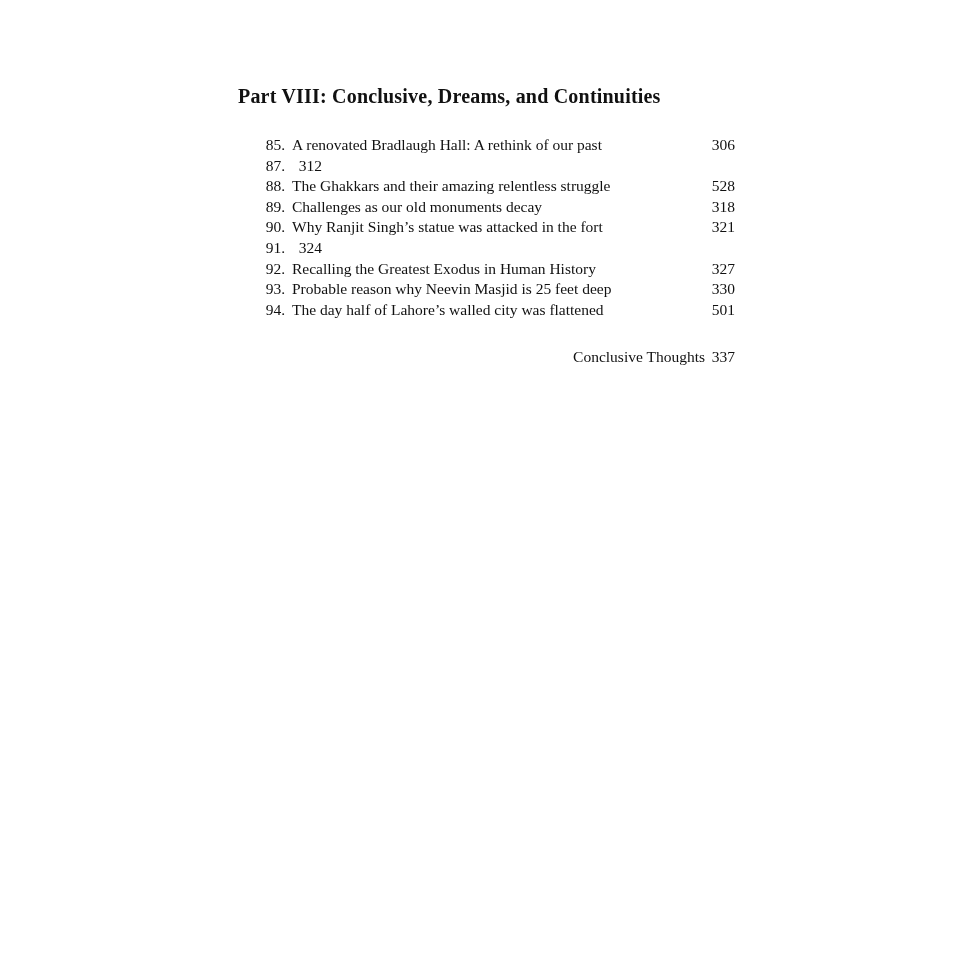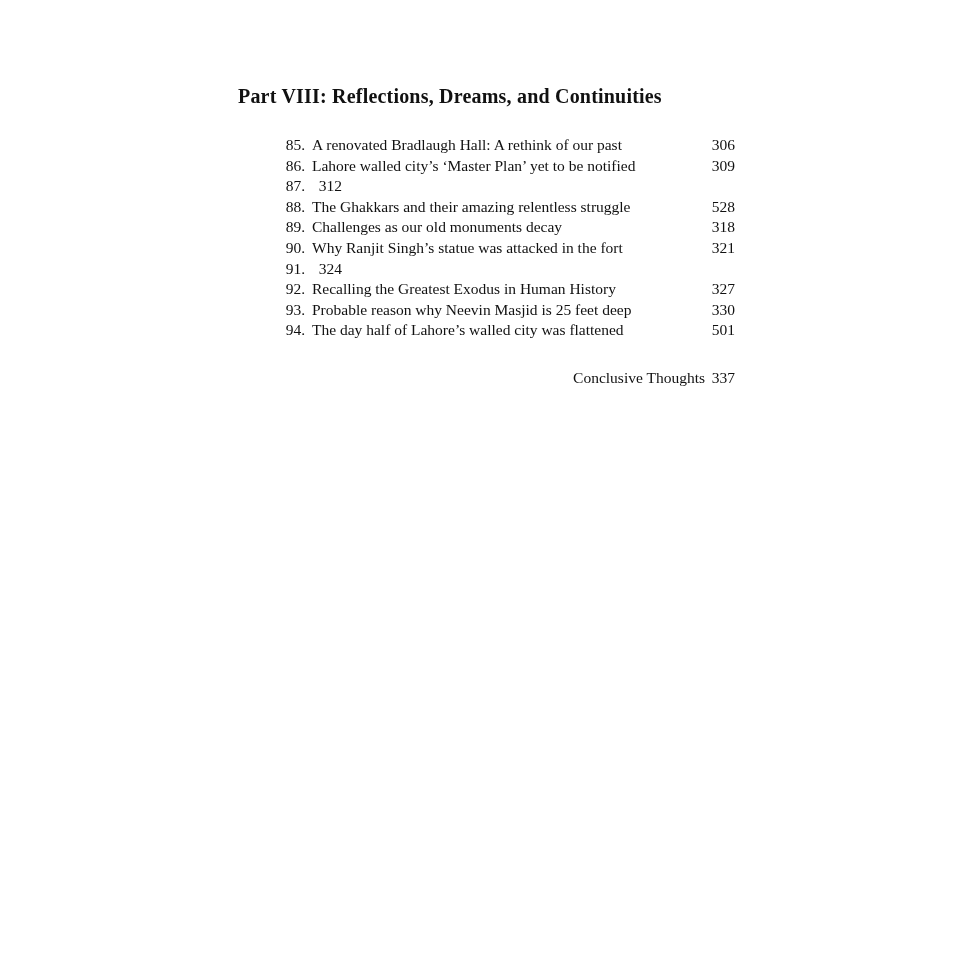--- a/index.html
+++ b/index.html
@@ -31,21 +31,20 @@
   }
   .toc {
     margin-top: 27px;
   }
   .row {
     display: flex;
     align-items: baseline;
     font-size: 15.5px;
     line-height: 20.6px;
     white-space: nowrap;
-    margin-left: 20px;
   }
   .num {
     width: 54px;
     text-align: right;
     padding-right: 7px;
     box-sizing: border-box;
     flex: 0 0 auto;
   }
   .title {
     flex: 1 1 auto;
@@ -61,32 +60,27 @@
     min-width: 30px;
   }
   .conclusive {
     margin-top: 27px;
   }
 </style>
 </head>
 <body>
 
 <div class="page-content">
-  <h1 class="part-heading">Part VIII: Reflections, Dreams, and Continuities</h1>
+  <h1 class="part-heading">Part VIII: Conclusive, Dreams, and Continuities</h1>
 
   <div class="toc" id="toc-list">
       <div class="row">
         <span class="num">85.</span>
         <span class="title">A renovated Bradlaugh Hall: A rethink of our past</span>
         <span class="pagenum">306</span>
-      </div>
-      <div class="row">
-        <span class="num">86.</span>
-        <span class="title">Lahore walled city’s ‘Master Plan’ yet to be notified</span>
-        <span class="pagenum">309</span>
       </div>
       <div class="row">
         <span class="num">87.</span>
         <span class="pagenum">312</span>
       </div>
       <div class="row">
         <span class="num">88.</span>
         <span class="title">The Ghakkars and their amazing relentless struggle</span>
         <span class="pagenum">528</span>
       </div>

